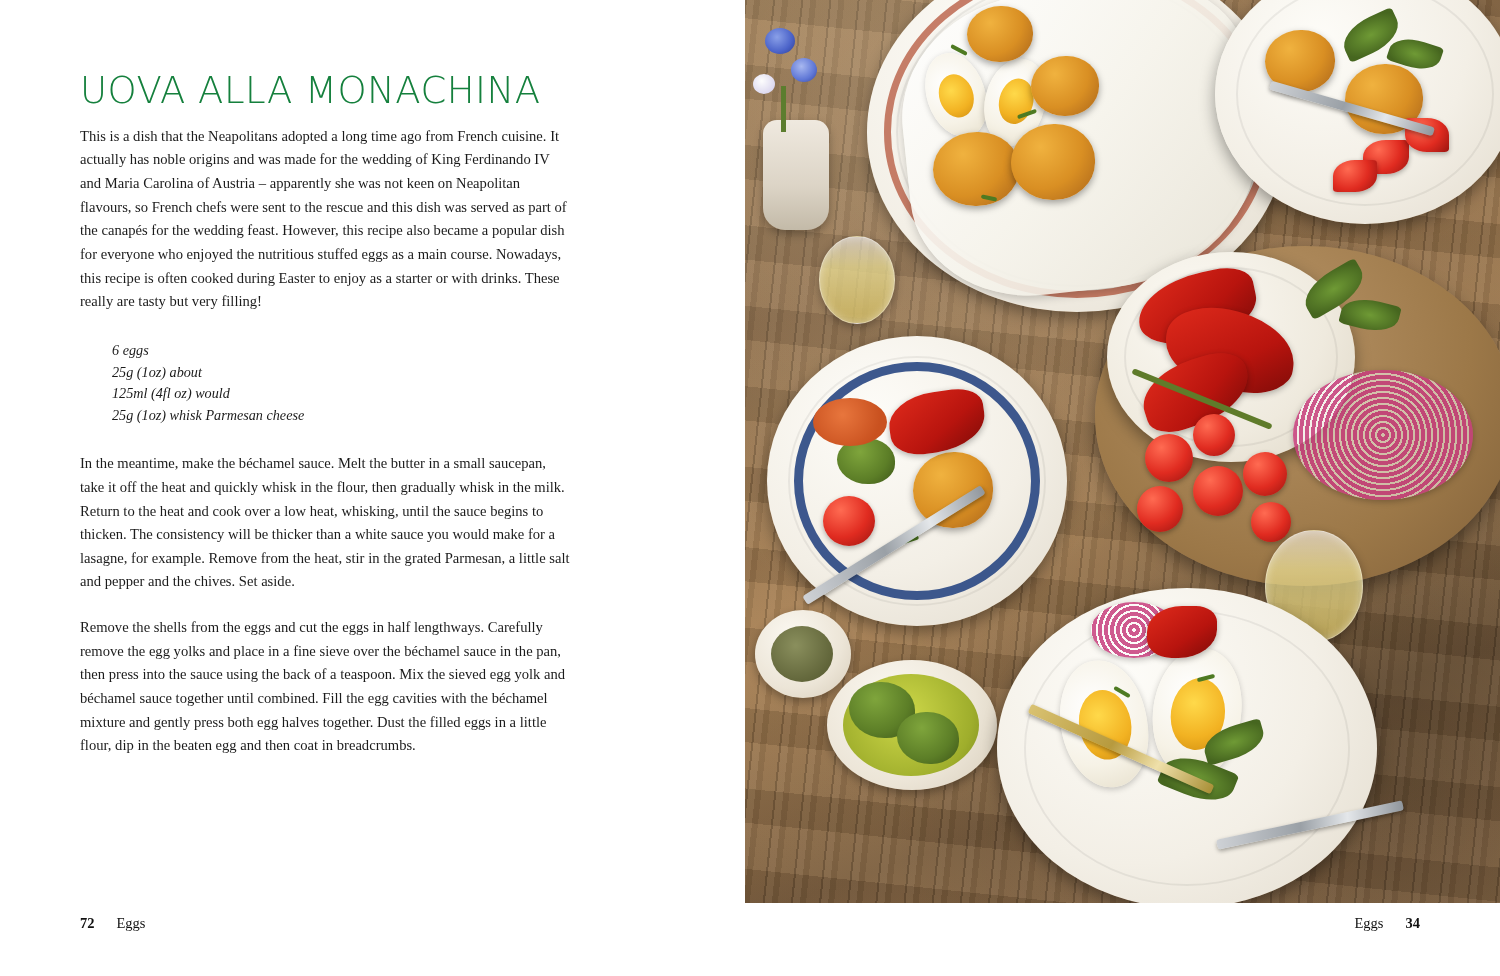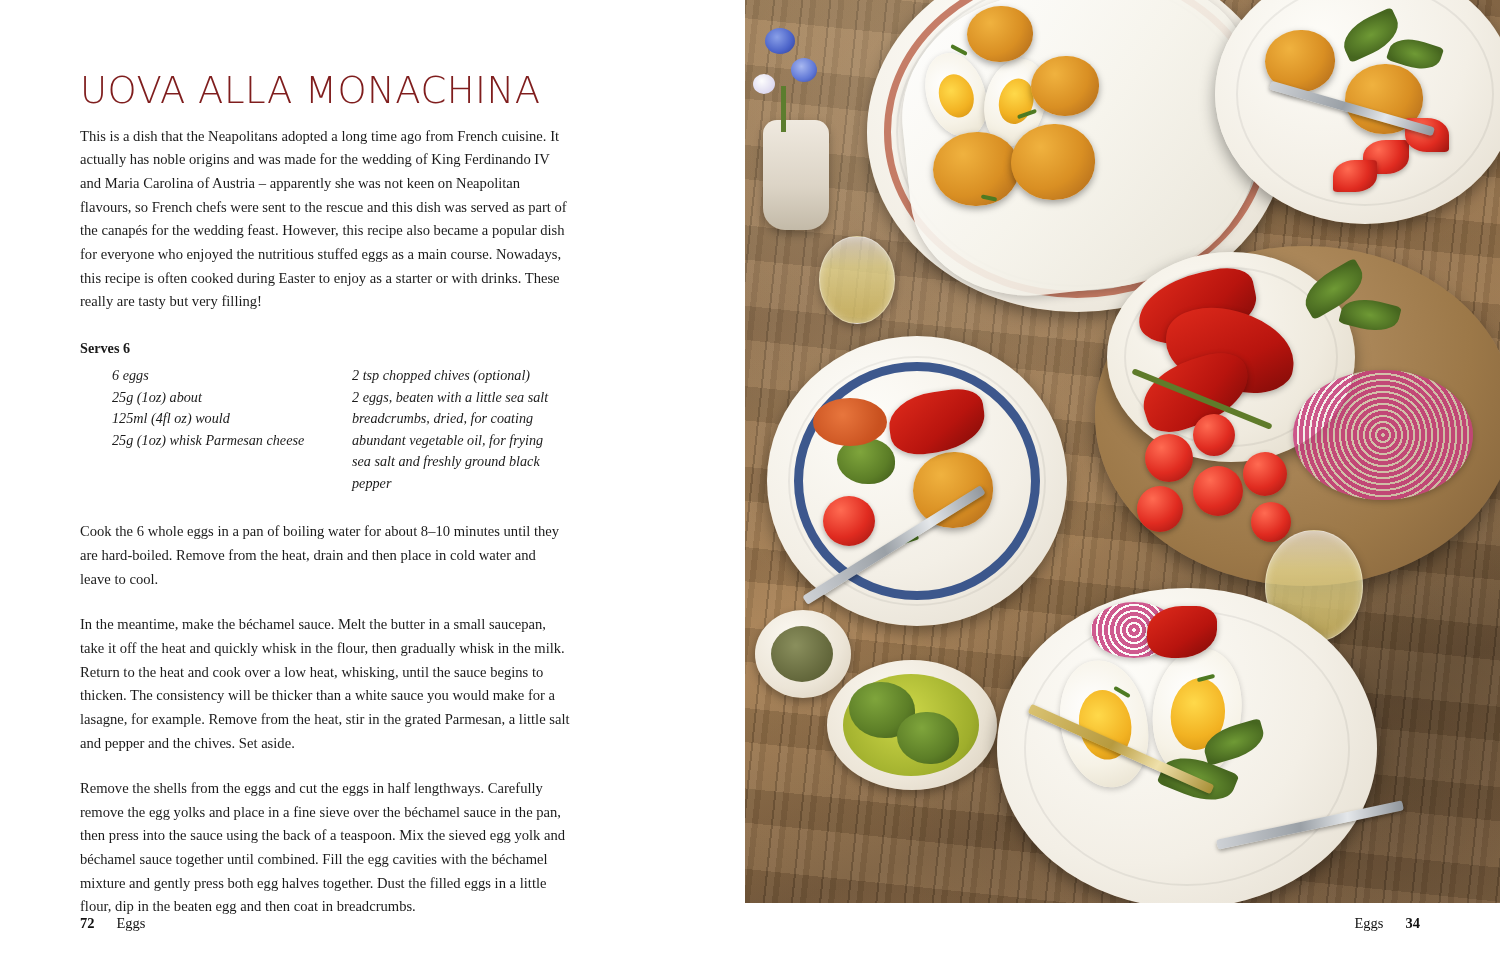--- a/index.html
+++ b/index.html
@@ -35,21 +35,21 @@
     left: 80px;
     top: 72px;
     width: 490px;
   }
   .recipe-title {
     font-family: "DejaVu Sans", sans-serif;
     font-weight: 300;
     font-size: 37px;
     letter-spacing: 0.5px;
     line-height: 1.05;
-    color: #7f1d1d;
+    color: #15803d;
     margin: 0 0 14px 0;
     white-space: nowrap;
   }
   .recipe-subtitle {
     font-family: "Liberation Serif", serif;
     font-weight: bold;
     font-size: 21px;
     color: #121212;
     margin: 0 0 22px 0;
   }
@@ -271,40 +271,31 @@
 
 <div class="spread">
 
   <div class="page-left">
     <div class="text-col">
 
       <h1 class="recipe-title">UOVA ALLA MONACHINA</h1>
 
       <p class="intro">This is a dish that the Neapolitans adopted a long time ago from French cuisine. It actually has noble origins and was made for the wedding of King Ferdinando IV and Maria Carolina of Austria – apparently she was not keen on Neapolitan flavours, so French chefs were sent to the rescue and this dish was served as part of the canapés for the wedding feast. However, this recipe also became a popular dish for everyone who enjoyed the nutritious stuffed eggs as a main course. Nowadays, this recipe is often cooked during Easter to enjoy as a starter or with drinks. These really are tasty but very filling!</p>
 
-      <div class="serves">Serves 6</div>
 
       <div class="ingredients">
         <div class="ing-col">
           <div class="ing-item">6 eggs</div>
           <div class="ing-item">25g (1oz) about</div>
           <div class="ing-item">125ml (4fl oz) would</div>
           <div class="ing-item">25g (1oz) whisk Parmesan cheese</div>
         </div>
-        <div class="ing-col second">
-          <div class="ing-item">2 tsp chopped chives (optional)</div>
-          <div class="ing-item">2 eggs, beaten with a little sea salt</div>
-          <div class="ing-item">breadcrumbs, dried, for coating</div>
-          <div class="ing-item">abundant vegetable oil, for frying</div>
-          <div class="ing-item">sea salt and freshly ground black pepper</div>
-        </div>
       </div>
 
       <div class="method">
-        <p>Cook the 6 whole eggs in a pan of boiling water for about 8–10 minutes until they are hard-boiled. Remove from the heat, drain and then place in cold water and leave to cool.</p>
         <p>In the meantime, make the béchamel sauce. Melt the butter in a small saucepan, take it off the heat and quickly whisk in the flour, then gradually whisk in the milk. Return to the heat and cook over a low heat, whisking, until the sauce begins to thicken. The consistency will be thicker than a white sauce you would make for a lasagne, for example. Remove from the heat, stir in the grated Parmesan, a little salt and pepper and the chives. Set aside.</p>
         <p>Remove the shells from the eggs and cut the eggs in half lengthways. Carefully remove the egg yolks and place in a fine sieve over the béchamel sauce in the pan, then press into the sauce using the back of a teaspoon. Mix the sieved egg yolk and béchamel sauce together until combined. Fill the egg cavities with the béchamel mixture and gently press both egg halves together. Dust the filled eggs in a little flour, dip in the beaten egg and then coat in breadcrumbs.</p>
 
       </div>
     </div>
 
     <div class="folio-left">
       <span class="folio-num">72</span>
       <span class="folio-sec">Eggs</span>
     </div>

